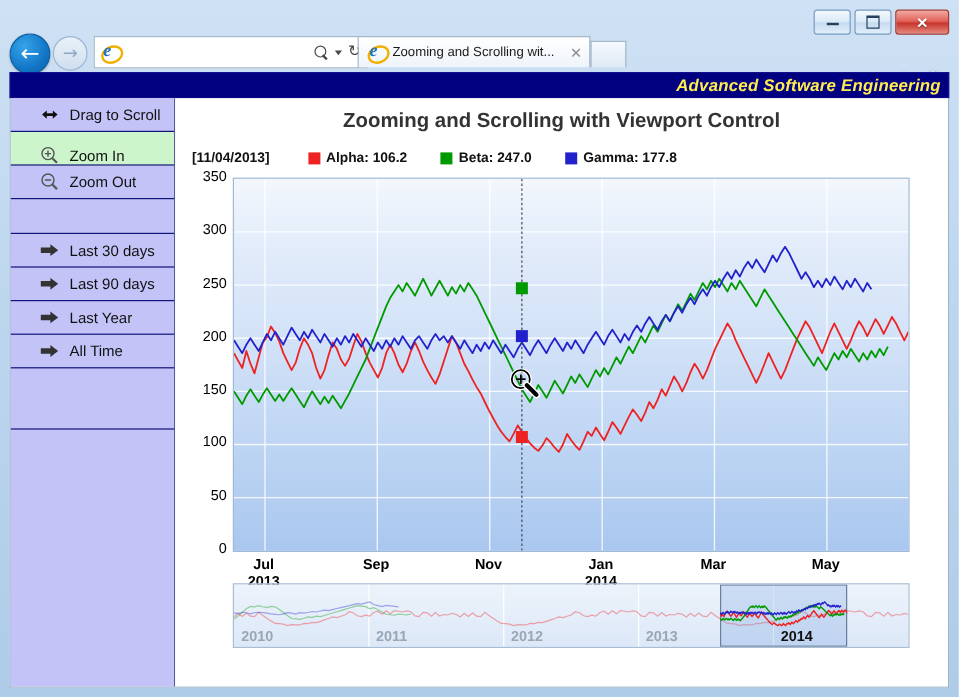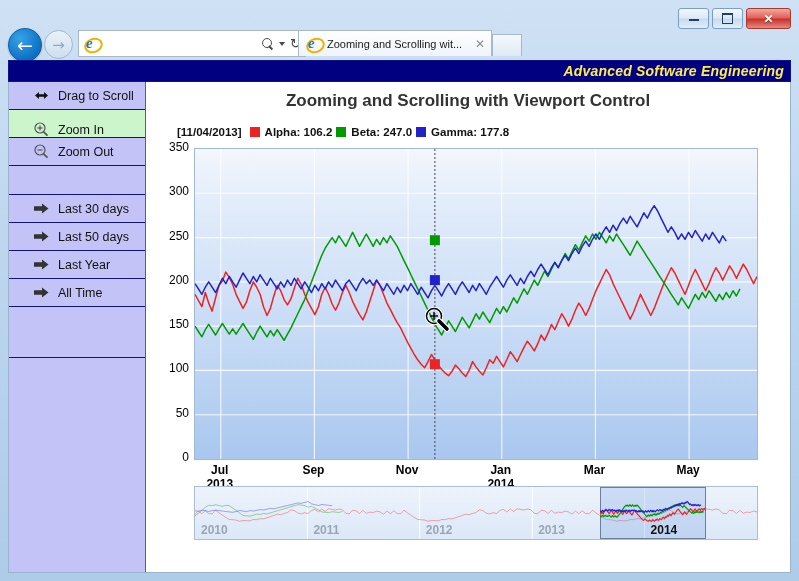--- a/index.html
+++ b/index.html
@@ -88,21 +88,21 @@
   .pdfwrap{padding:10px 8px 0 8px;}
   .pdfbtn{width:100%;height:23px;background:linear-gradient(to bottom,#f0f0f0,#d8d8d8);
     border:1px solid #808080;box-shadow:inset 1px 1px 0 #fff;font-size:12.5px;color:#1a1a1a;
     display:flex;align-items:center;justify-content:center;box-sizing:border-box;
     font-family:"Liberation Sans",sans-serif;}
 
   
   .chartpanel{flex:1;position:relative;background:#fff;}
   .chart-title{position:absolute;top:9px;left:0;right:0;text-align:center;font-size:17px;
     font-weight:bold;color:#333;font-family:"Liberation Sans",sans-serif;}
-  .legend{position:absolute;top:44px;left:31px;display:flex;align-items:center;gap:4px;
+  .legend{position:absolute;top:44px;left:14px;display:flex;align-items:center;gap:28px;
     font-size:11.5px;font-weight:bold;color:#111;}
   .legend .date{margin-right:4px;}
   .lg{display:flex;align-items:center;gap:5px;}
   .swatch{width:10px;height:10px;display:inline-block;}
 
   .ylabel{position:absolute;left:2px;top:50%;transform:translateY(-50%) rotate(-90deg);
     transform-origin:center;font-size:12.5px;font-weight:bold;color:#000;white-space:nowrap;}
 
   .plot{position:absolute;left:48px;top:66px;width:564px;height:312px;
     background:linear-gradient(to bottom,#f3f7fd 0%,#e2ecfa 18%,#cfe0f7 48%,#b9d2f2 78%,#a9c7ef 100%);
@@ -233,21 +233,21 @@
         </span>
         <span class="lbl">Last 30 days</span>
       </div>
 
       <div class="side-item">
         <span class="ic">
           <svg width="17" height="15" viewBox="0 0 17 15">
             <path d="M1 5.2 L9 5.2 L9 2.6 L15.5 7.5 L9 12.4 L9 9.8 L1 9.8 Z" fill="#333"></path>
           </svg>
         </span>
-        <span class="lbl">Last 50 days</span>
+        <span class="lbl">Last 90 days</span>
       </div>
 
       <div class="side-item">
         <span class="ic">
           <svg width="17" height="15" viewBox="0 0 17 15">
             <path d="M1 5.2 L9 5.2 L9 2.6 L15.5 7.5 L9 12.4 L9 9.8 L1 9.8 Z" fill="#333"></path>
           </svg>
         </span>
         <span class="lbl">Last Year</span>
       </div>

